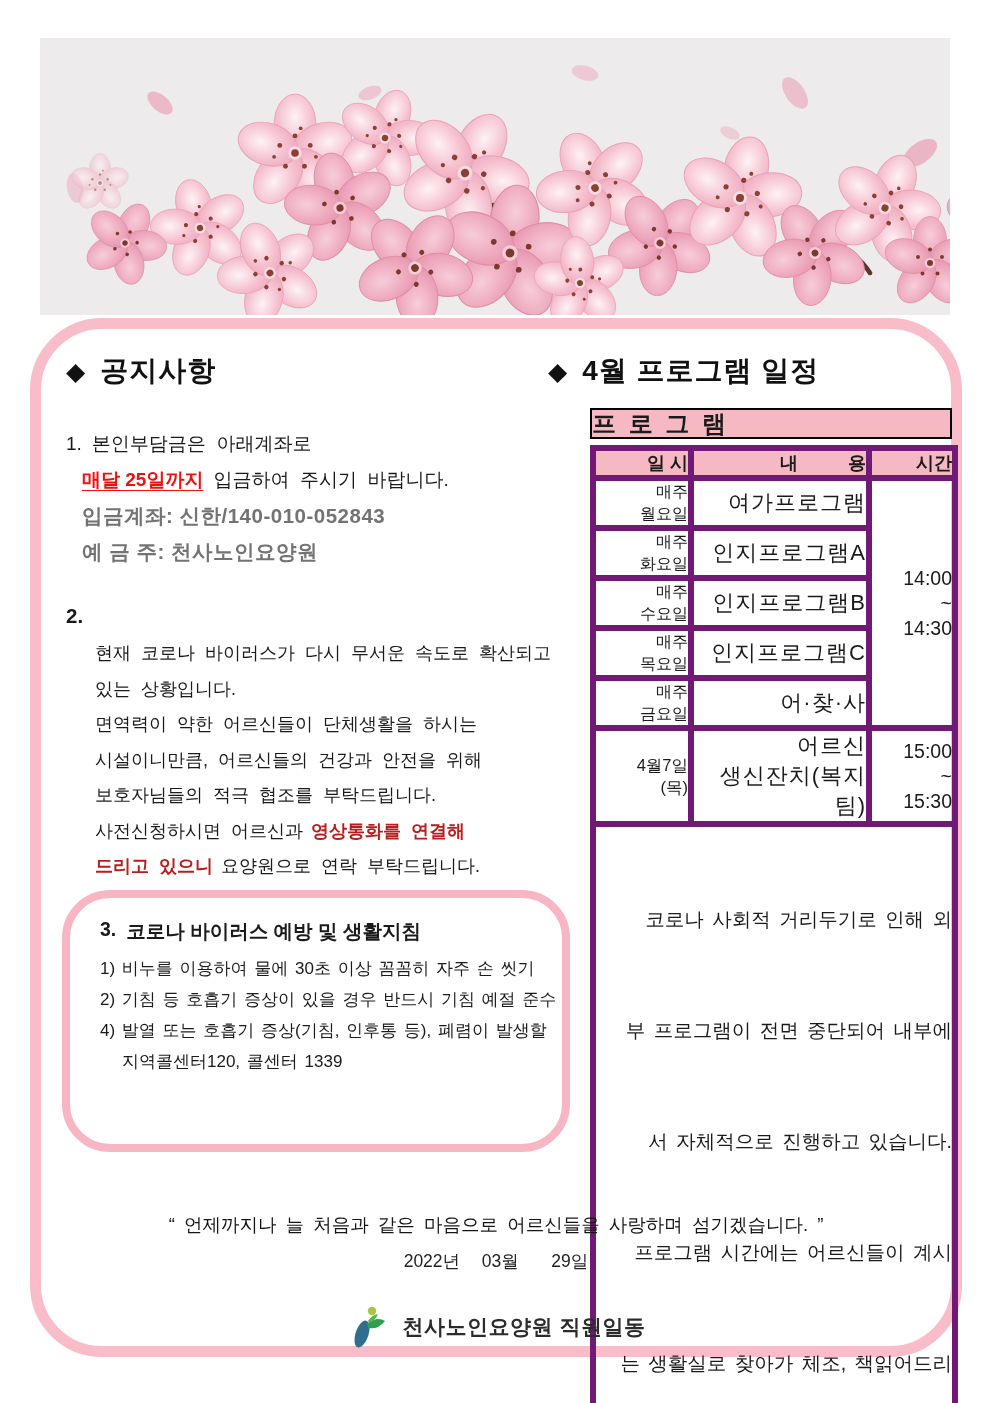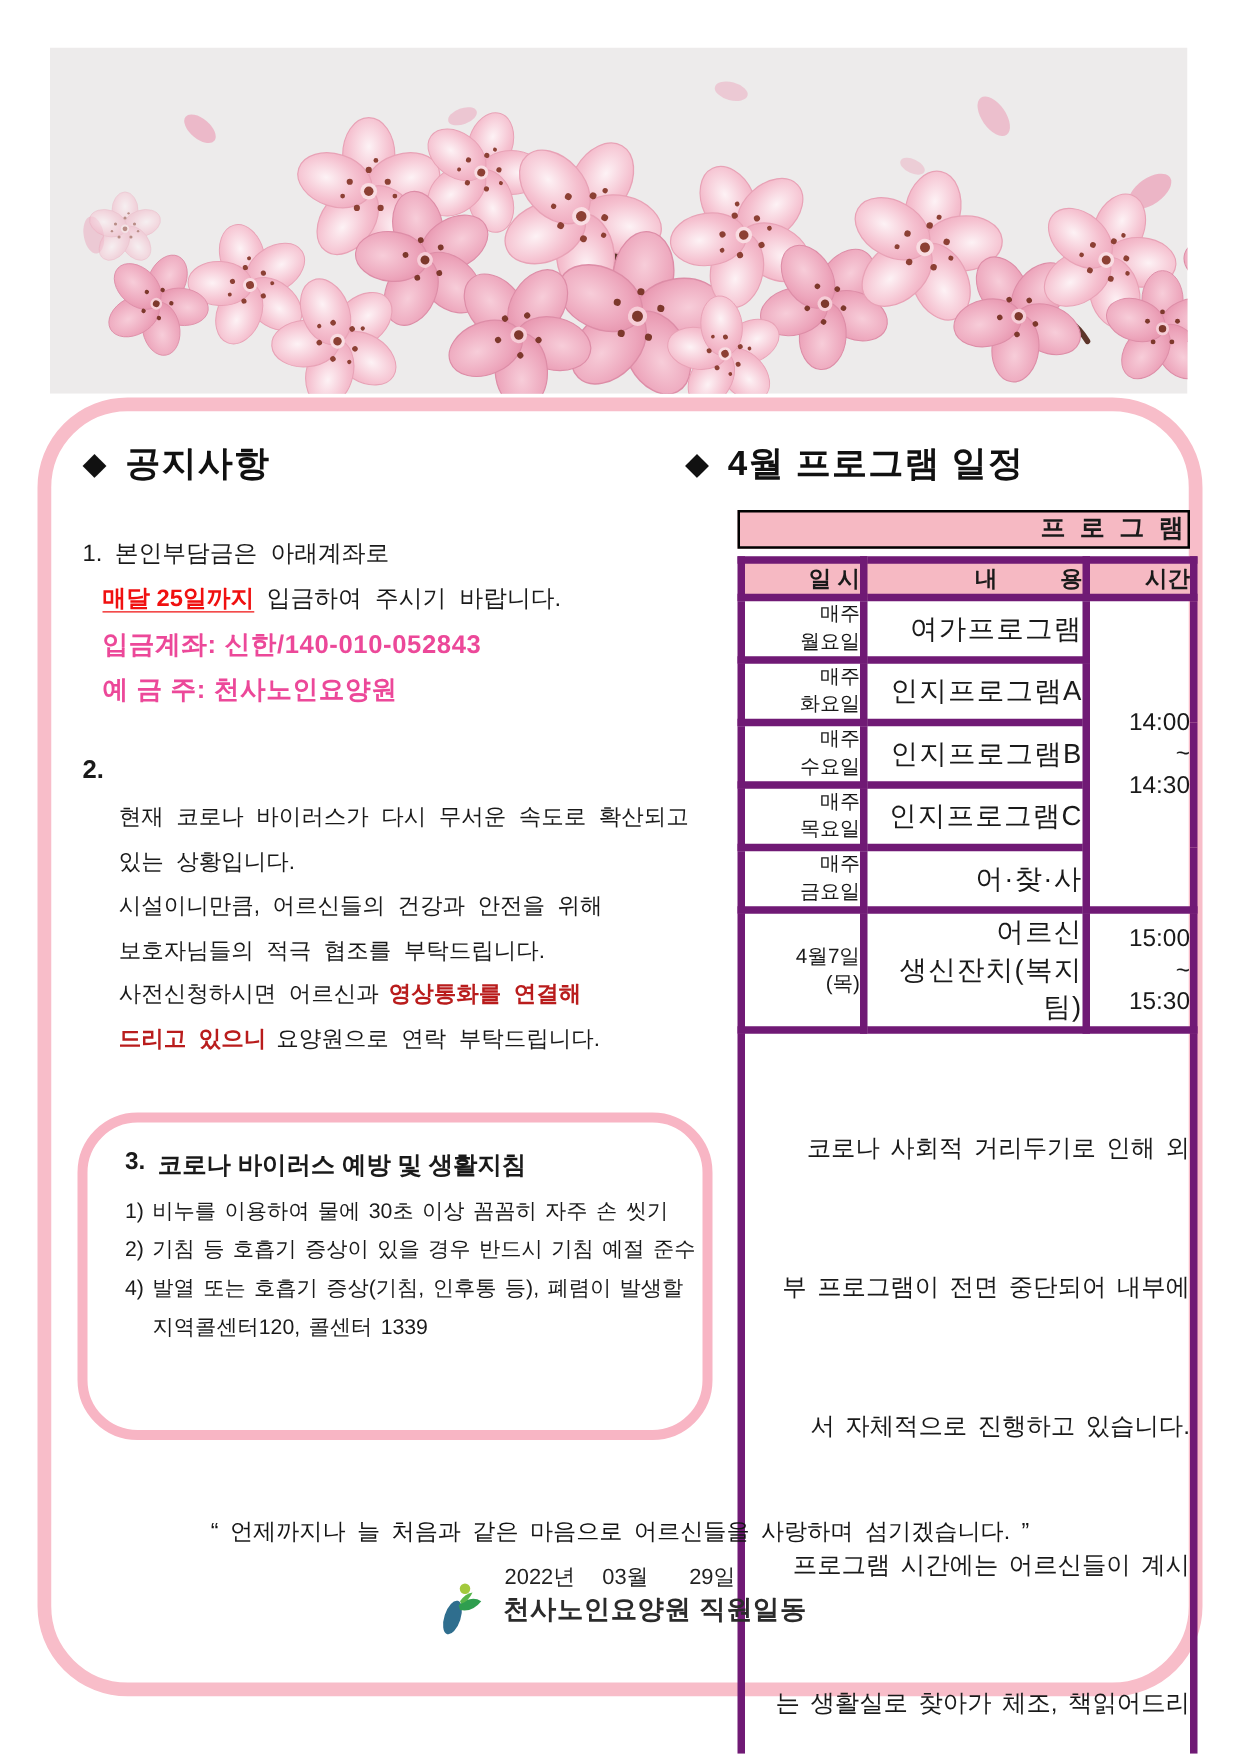--- a/index.html
+++ b/index.html
@@ -20,56 +20,56 @@
   .notices-title { left:66px; top:352px; }
   .schedule-title { left:548px; top:352px; }
   .diamond { font-size:25px; line-height:1; }
 
   
   .item1 { position:absolute; left:66px; top:426px; font-size:19px; line-height:36px; }
   .line { display:flex; align-items:baseline; gap:10px; white-space:pre; }
   .ind1 { margin-left:16px; }
   .red-b { color:#b91c1c; font-weight:bold; }
   .red-underline { color:#f01010; font-weight:bold; text-decoration:underline; text-underline-offset:4px; }
-  .blue-b { color:#ec4899; font-weight:bold; font-size:20.5px; letter-spacing:0.5px;text-align:center; }
+  .blue-b { color:#737373; font-weight:bold; font-size:20.5px; letter-spacing:0.5px;text-align:center; }
 
   .item2 { position:absolute; left:66px; top:604px; }
   .item2-heading { display:flex; gap:11px; font-size:20.5px; font-weight:bold; white-space:pre; }
   .item2-body { margin-left:29px; margin-top:8px; font-size:18px; line-height:35.5px; word-spacing:5px; }
   .item2-body .line { gap:8px; }
 
   .item3-box { position:absolute; left:62px; top:890px; width:508px; height:262px;
                border:8px solid #f8b5c4; border-radius:48px; padding:20px 10px 0 30px; }
   .item3-heading { display:flex; gap:10px; font-size:19.5px; font-weight:bold; margin-bottom:8px; white-space:pre; }
   .item3-line { font-size:17px; line-height:31px; white-space:pre; word-spacing:2px; }
   .item3-line.ind2 { margin-left:22px; }
 
   
   .schedule-wrap { position:absolute; left:590px; top:408px; width:362px; }
   .program-header { border:2px solid #000; background:#f6b9c3; height:31px; line-height:27px;
-                    text-align:right; font-weight:bold; font-size:20px; letter-spacing:3px; white-space:pre; }
+                    text-align:left; font-weight:bold; font-size:24px; letter-spacing:3px; white-space:pre; }
   .header-gap { height:6px; }
   table.program { border-collapse:collapse; width:362px; table-layout:fixed; }
   table.program th, table.program td { border:6px solid #701a75; text-align:right; vertical-align:middle; padding:0; }
   table.program th { background:#f6b9c3; font-size:18px; font-weight:bold; height:28px; white-space:pre; }
   col.c1 { width:98px; } col.c2 { width:178px; } col.c3 { width:86px; }
   td.day { font-size:16px; line-height:22px; height:46px; }
   td.content { font-size:22px; letter-spacing:1px; }
   td.time { font-size:19.5px; line-height:25px; }
   tr.special { height:62px; }
   tr.special td.day { font-size:16.5px;padding-left:39px; }
   td.note { height:388px; vertical-align:top; text-align:left; padding:56px 4px 0 6px;
             font-size:19.5px; line-height:37px; white-space:pre; word-spacing:3px; }
 
   
   .quote { position:absolute; left:0; top:1212px; width:992px; text-align:center;
            font-size:18.5px; word-spacing:4px; color:#141414; white-space:pre; }
   .date { position:absolute; left:0; top:1249px; width:992px; text-align:center;
           font-size:17.5px; word-spacing:6px; color:#222; white-space:pre; }
-  .signature { position:absolute; left:0; top:1264px; width:992px; display:flex;
+  .signature { position:absolute; left:0; top:1304px; width:992px; display:flex;
                justify-content:center; align-items:center; gap:10px; }
   .logo { width:46px; height:46px; }
   .signature-text { font-size:21px; color:#2b2b2b; font-weight:bold; letter-spacing:0.5px; white-space:pre; }
 </style>
 </head>
 <body>
 
 <div class="page">
 
   <div class="banner">
@@ -191,20 +191,21 @@
     </div>
   </div>
 
   <div class="item2">
     <div class="item2-heading">
       <span>2.</span>
     </div>
     <div class="item2-body">
       <div class="line">현재 코로나 바이러스가 다시 무서운 속도로 확산되고</div>
       <div class="line">있는 상황입니다.</div>
+      <div class="line">면역력이 약한 어르신들이 단체생활을 하시는</div>
       <div class="line">시설이니만큼, 어르신들의 건강과 안전을 위해</div>
       <div class="line">보호자님들의 적극 협조를 부탁드립니다.</div>
       <div class="line">
         <span>사전신청하시면 어르신과</span>
         <span class="red-b">영상통화를 연결해</span>
       </div>
       <div class="line">
         <span class="red-b">드리고 있으니</span>
         <span>요양원으로 연락 부탁드립니다.</span>
       </div>

